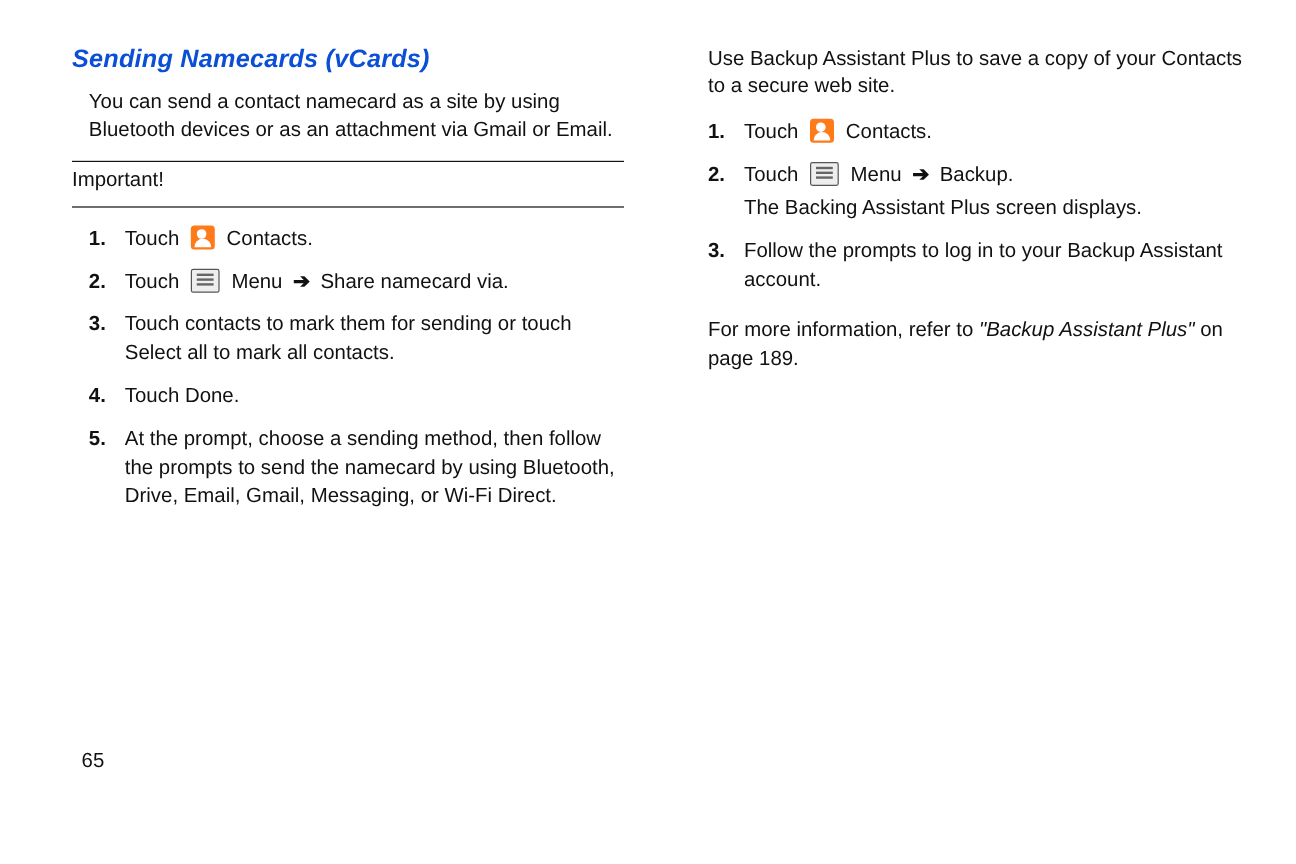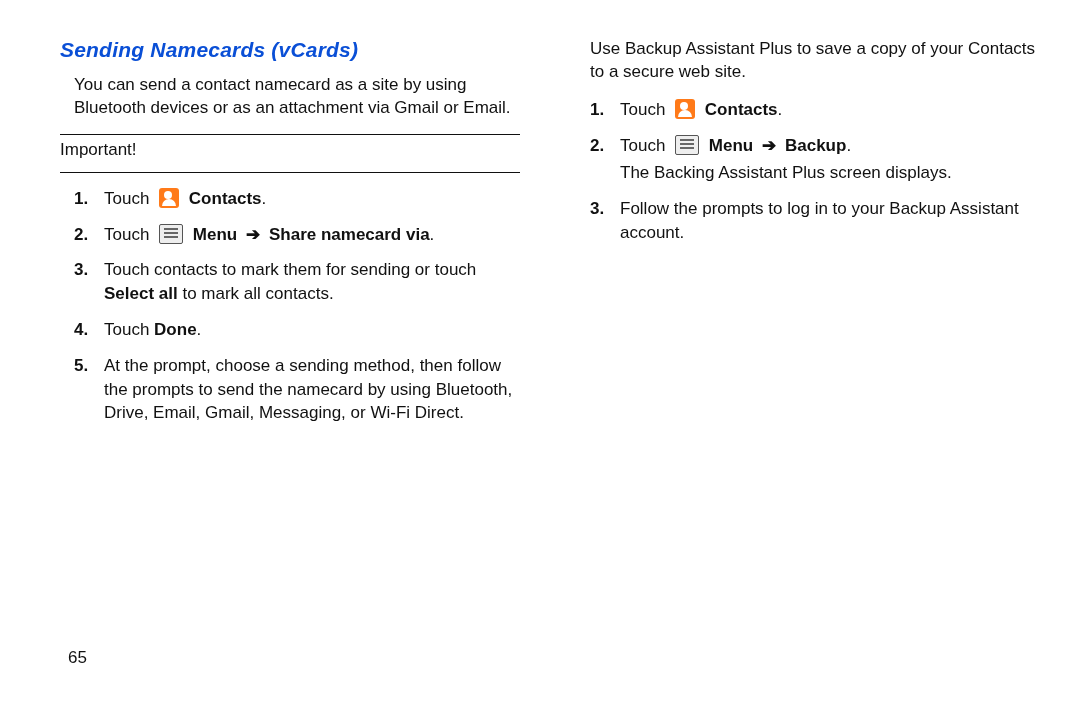--- a/index.html
+++ b/index.html
@@ -12,24 +12,24 @@
   .intro{font-size:17px;line-height:1.35;margin:0 0 14px 14px;}
   .imp{border-top:1.5px solid #111;border-bottom:1.5px solid #111;
     padding:4px 0 10px 0;margin:0 0 14px 0;font-size:17px;line-height:1.35;}
   .imp .lbl{font-weight:400;margin-right:3px;}
   .imp .rest{display:block;margin-left:88px;margin-top:-22px;}
   ol{list-style:none;padding:0;margin:0 0 0 14px;counter-reset:st;}
   ol>li{counter-increment:st;position:relative;padding:0 0 12px 30px;
     font-size:17px;line-height:1.4;}
   ol>li::before{content:counter(st)".";position:absolute;left:0;top:0;
     font-weight:700;}
-  .b{font-weight:700;}
+  .b{font-weight:400;}
   .ref{font-size:17px;line-height:1.4;margin:6px 0 0 14px;}
   .ref .it{font-style:italic;}
-  .pgno{position:absolute;left:68px;bottom:12px;font-size:17px;}
+  .pgno{position:absolute;left:68px;bottom:36px;font-size:17px;}
   
   .ic{display:inline-block;vertical-align:-4px;margin:0 5px;}
   .ic-contact{width:20px;height:20px;border-radius:3px;background:#ff7a19;
     position:relative;}
   .ic-contact::before{content:"";position:absolute;left:5px;top:3px;width:8px;
     height:8px;border-radius:50%;background:#fff;}
   .ic-contact::after{content:"";position:absolute;left:3px;bottom:2px;width:14px;
     height:7px;border-radius:7px 7px 0 0;background:#fff;}
   .ic-menu{width:22px;height:18px;border:1.5px solid #555;border-radius:2px;
     background:#eee;position:relative;}
@@ -87,16 +87,19 @@
         <span>Touch</span>
         <span class="ic ic-menu"></span>
         <span class="b">Menu</span>
         <span class="arrow">➔</span>
         <span class="b">Backup</span><span>.</span>
         <div style="margin-top:4px">The Backing Assistant Plus screen displays.</div>
       </li>
       <li>Follow the prompts to log in to your Backup Assistant account.</li>
     </ol>
 
+    <p class="ref">
+      <span>For more information, refer to </span><span class="it">"Backup Assistant Plus"</span><span> on page 189.</span>
+    </p>
   </div>
 
   <div class="pgno">65</div>
 </div>
 
 </body></html>

